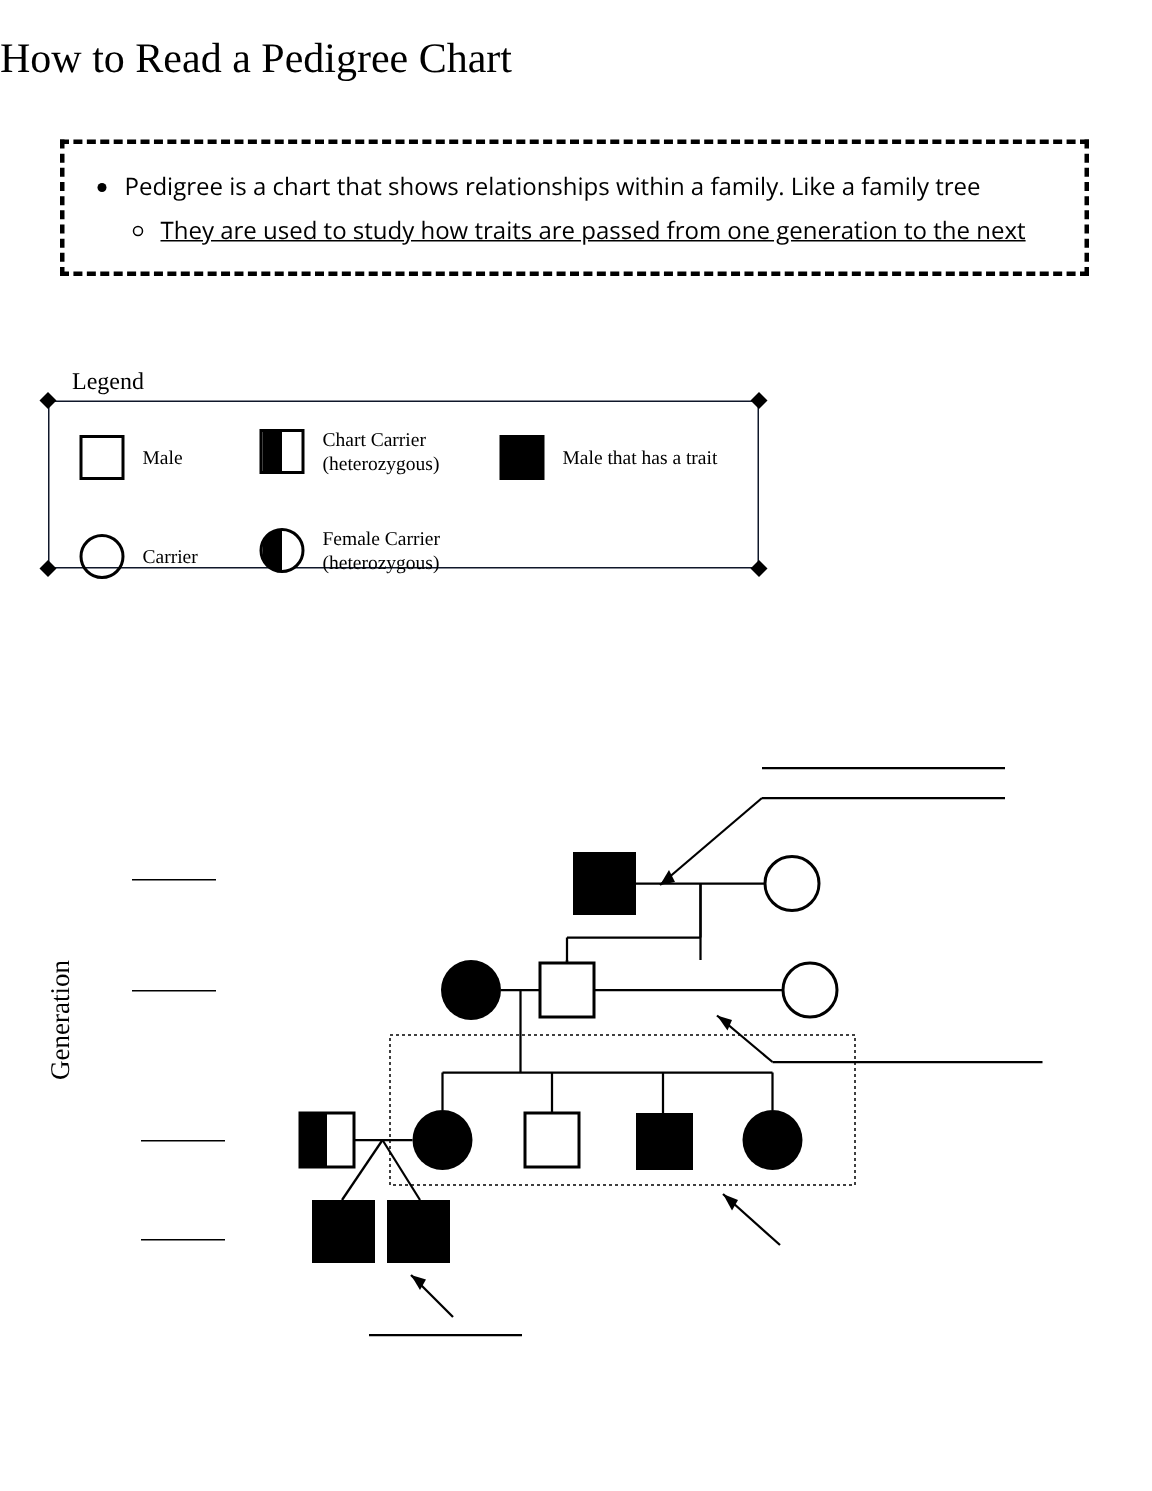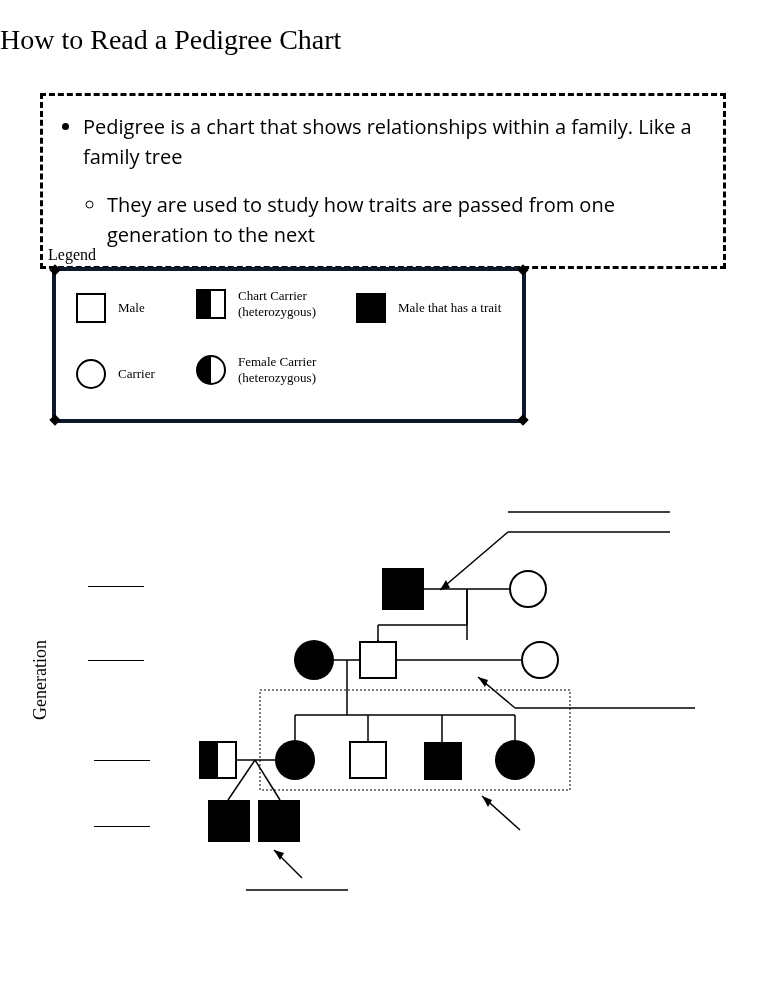--- a/index.html
+++ b/index.html
@@ -26,46 +26,47 @@
   }
   .intro-box {
     position: absolute;
     top: 93px;
     left: 40px;
     width: 686px;
     border: 3px dashed #000;
     padding: 16px 22px 16px 22px;
     box-sizing: border-box;
     font-family: 'Open Sans', Arial, sans-serif;
-    font-size: 20px;
+    font-size: 16px;
     line-height: 1.5;
   }
   .intro-box ul {
     margin: 0;
     padding-left: 18px;
   }
   .intro-box ul ul {
-    margin-top: 18px;
+    margin-top: 5px;
     padding-left: 24px;
     list-style-type: circle;
+    text-decoration: underline;
   }
   .legend-label {
     position: absolute;
     top: 246px;
     left: 48px;
     font-family: 'Times New Roman', serif;
     font-size: 16px;
   }
   .legend-box {
     position: absolute;
     top: 267px;
-    left: 52px;
+    left: 32px;
     width: 474px;
-    height: 156px;
-    border: 4px solid #0f172a;
+    height: 112px;
+    border: 1px solid #0f172a;
     box-sizing: border-box;
   }
   .legend-box .diamond {
     position: absolute;
     width: 8px;
     height: 8px;
     background: #000;
     transform: rotate(45deg);
   }
   .legend-box .d-tl { top: -5px; left: -5px; }

